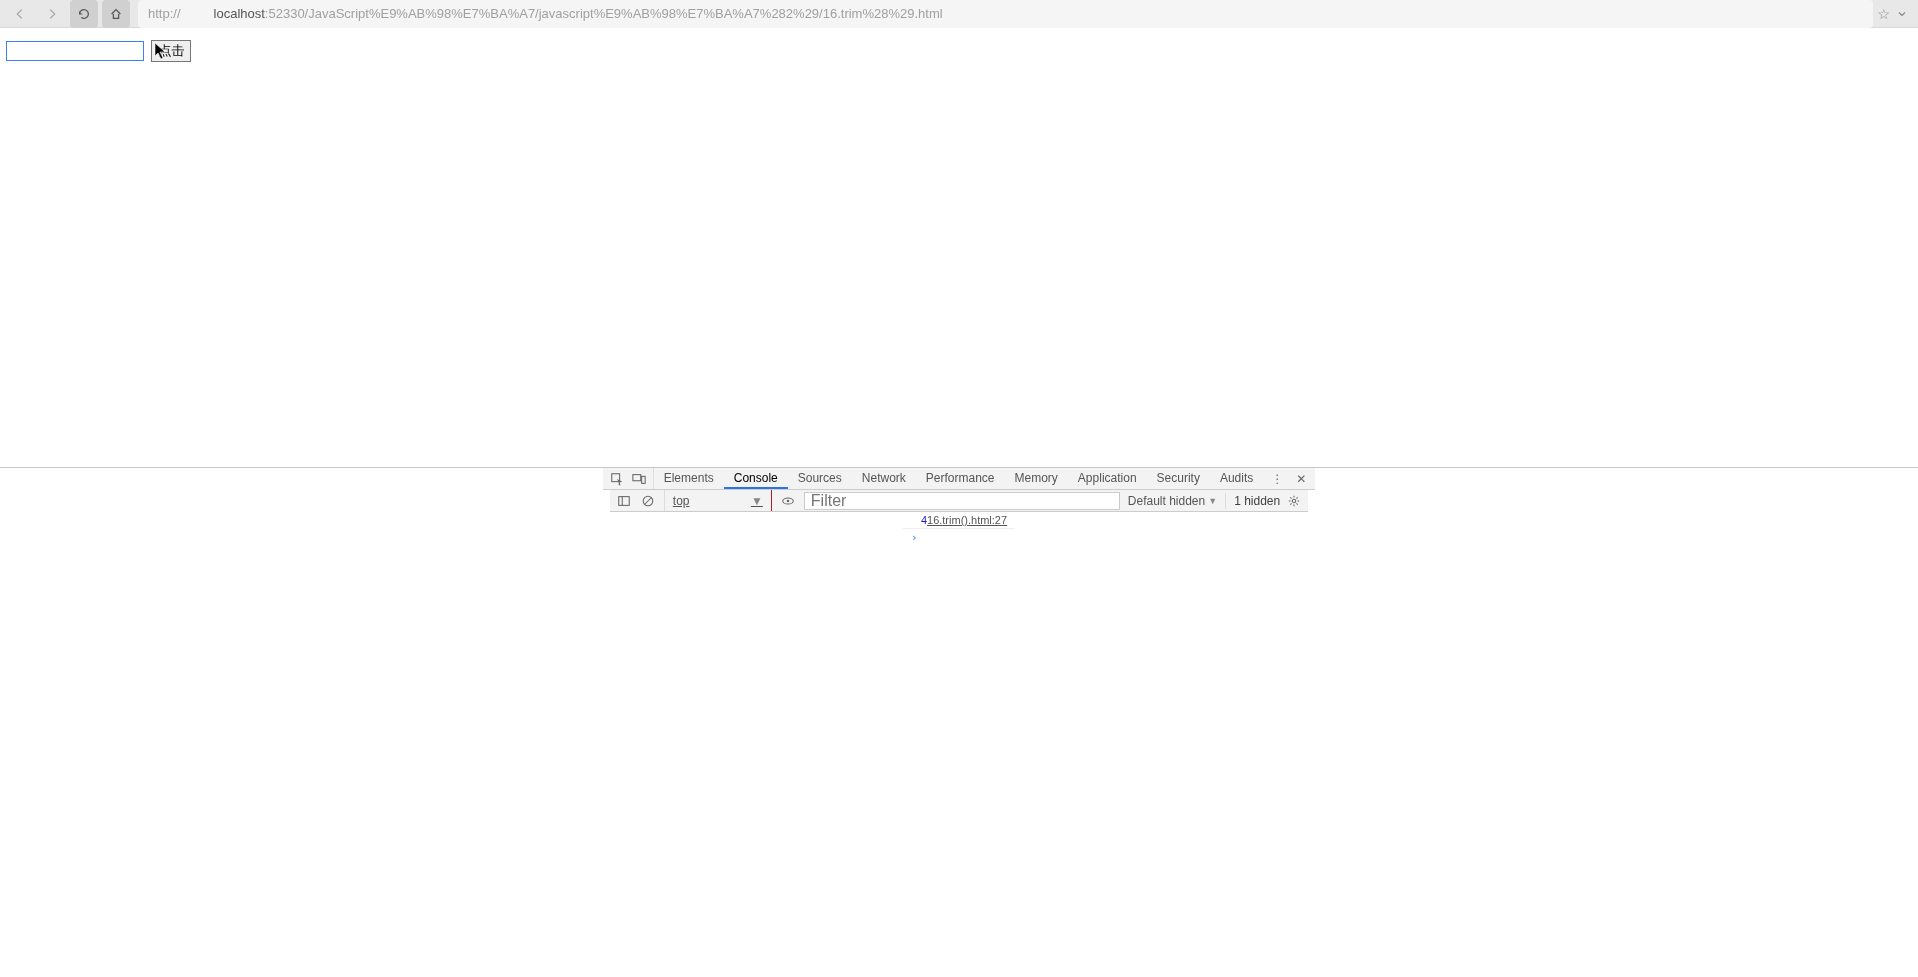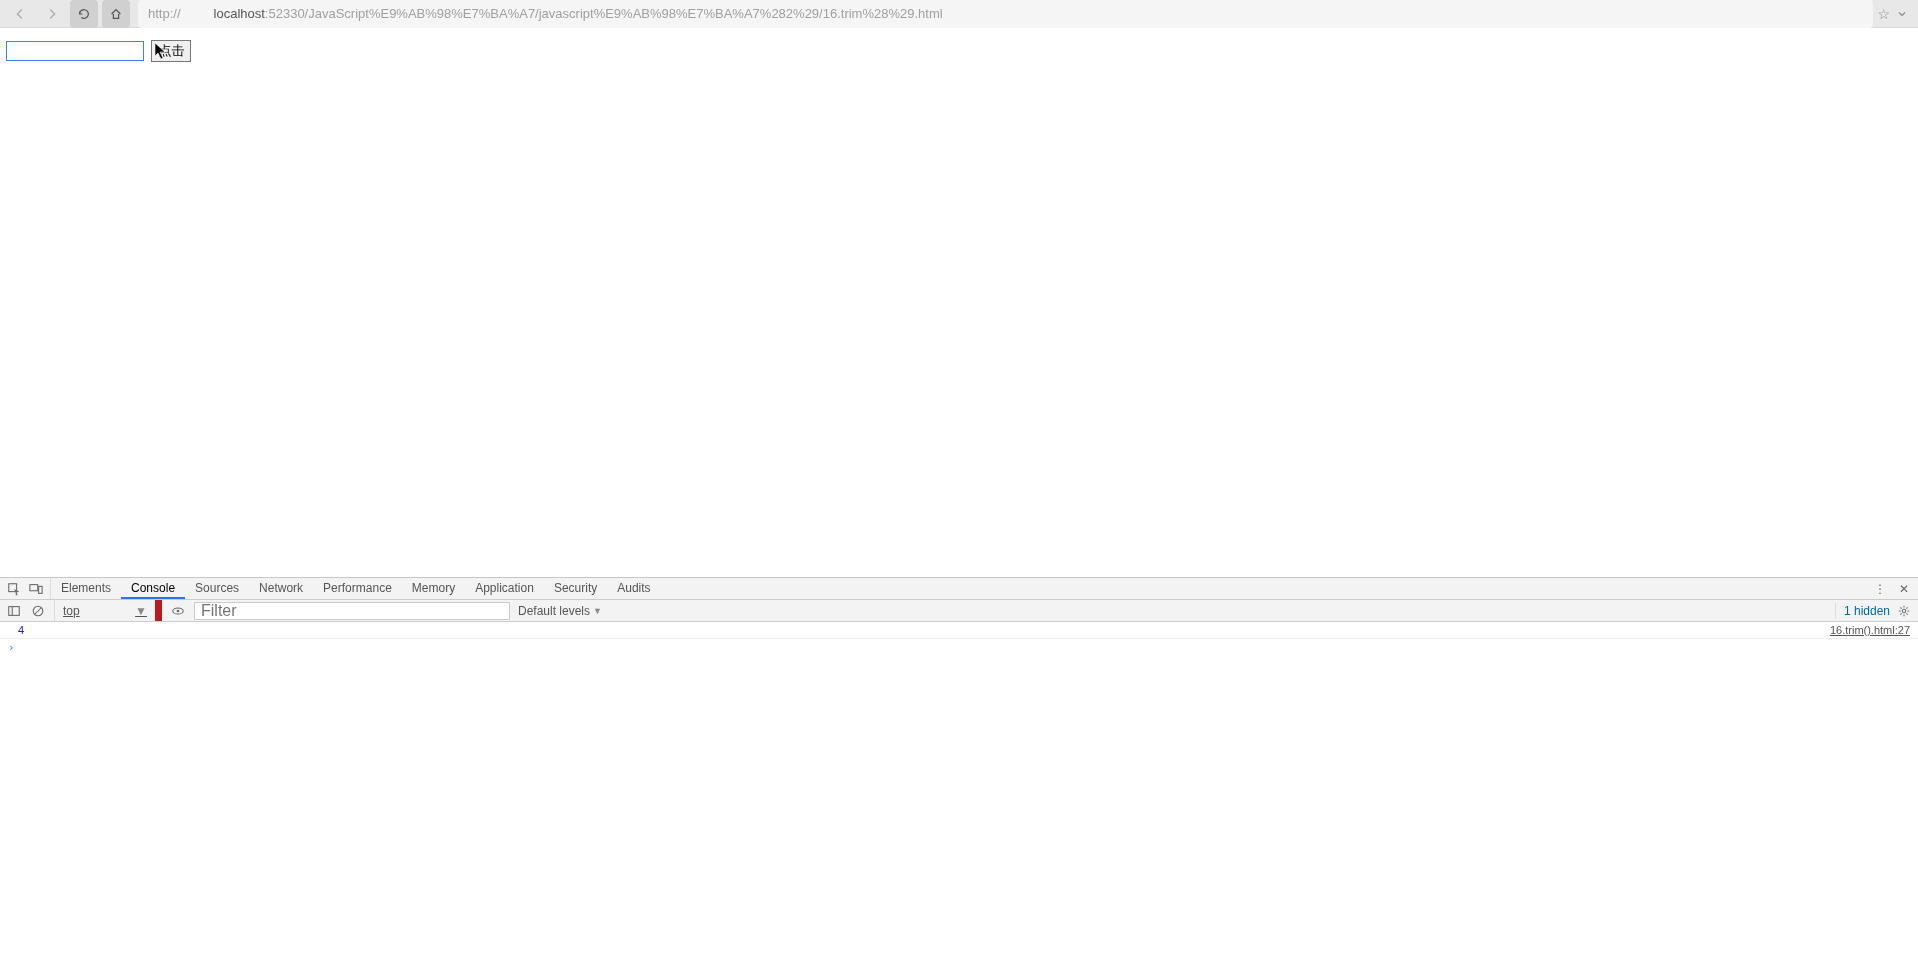--- a/index.html
+++ b/index.html
@@ -97,26 +97,27 @@
     .cursor-overlay {
       position: absolute;
       top: 14px;
       left: 154px;
       pointer-events: none;
       font-size: 14px;
       color: #000;
     }
     
     .devtools {
-      height: 400px;
+      height: 510px;
       display: flex;
       flex-direction: column;
       border-top: 1px solid #c8c8c8;
       font-size: 12px;
       color: #333;
+      align-items: center;
     }
     .devtools-tabs {
       height: 22px;
       background: #f3f3f3;
       border-bottom: 1px solid #ccc;
       display: flex;
       align-items: stretch;
     }
     .devtools-left-icons {
       display: flex;
@@ -163,21 +164,21 @@
       display: flex;
       align-items: center;
       padding: 0 6px;
       gap: 8px;
     }
     .ct-select {
       display: flex;
       align-items: center;
       gap: 4px;
       border-left: 1px solid #ddd;
-      border-right: 7px solid #b91c1c;
+      border-right: 1px solid #b91c1c;
       padding: 0 8px;
       height: 100%;
       min-width: 108px;
       color: #555;
       cursor: pointer;
       text-decoration: underline;
     }
     .ct-filter {
       flex: 0 0 316px;
       height: 18px;
@@ -189,21 +190,21 @@
       color: #555;
     }
     .ct-levels {
       color: #555;
       display: flex;
       align-items: center;
       gap: 3px;
       cursor: pointer;
     }
     .ct-hidden {
-      color: #0369a1;
+      color: #404040;
       margin-left: auto;
       padding-left: 8px;
       border-left: 1px solid #ddd;
       display: flex;
       align-items: center;
       gap: 6px;
     }
     
     .console-body {
       flex: 1;
@@ -340,21 +341,21 @@
       <span style="margin-left:auto;color:#888">▼</span>
     </div>
     <span class="dt-icon">
       <svg width="14" height="14" viewBox="0 0 16 16">
           <ellipse cx="8" cy="8" rx="6" ry="3.5" stroke="#666" fill="none" stroke-width="1.2"></ellipse>
           <circle cx="8" cy="8" r="1.5" fill="#666"></circle>
         </svg>
     </span>
     <input class="ct-filter" placeholder="Filter" style="">
     <div class="ct-levels">
-      <span>Default levels</span>
+      <span>Default hidden</span>
       <span style="color:#888;font-size:9px">▼</span>
     </div>
     <div class="ct-hidden">
       <span>1 hidden</span>
       <span class="dt-icon">
         <svg width="14" height="14" viewBox="0 0 16 16">
             <circle cx="8" cy="8" r="2" stroke="#666" fill="none" stroke-width="1.2"></circle>
             <path d="M8 2 L8 4 M8 12 L8 14 M2 8 L4 8 M12 8 L14 8 M3.8 3.8 L5.2 5.2 M10.8 10.8 L12.2 12.2 M3.8 12.2 L5.2 10.8 M10.8 5.2 L12.2 3.8" stroke="#666" stroke-width="1.2"></path>
           </svg>
       </span>

